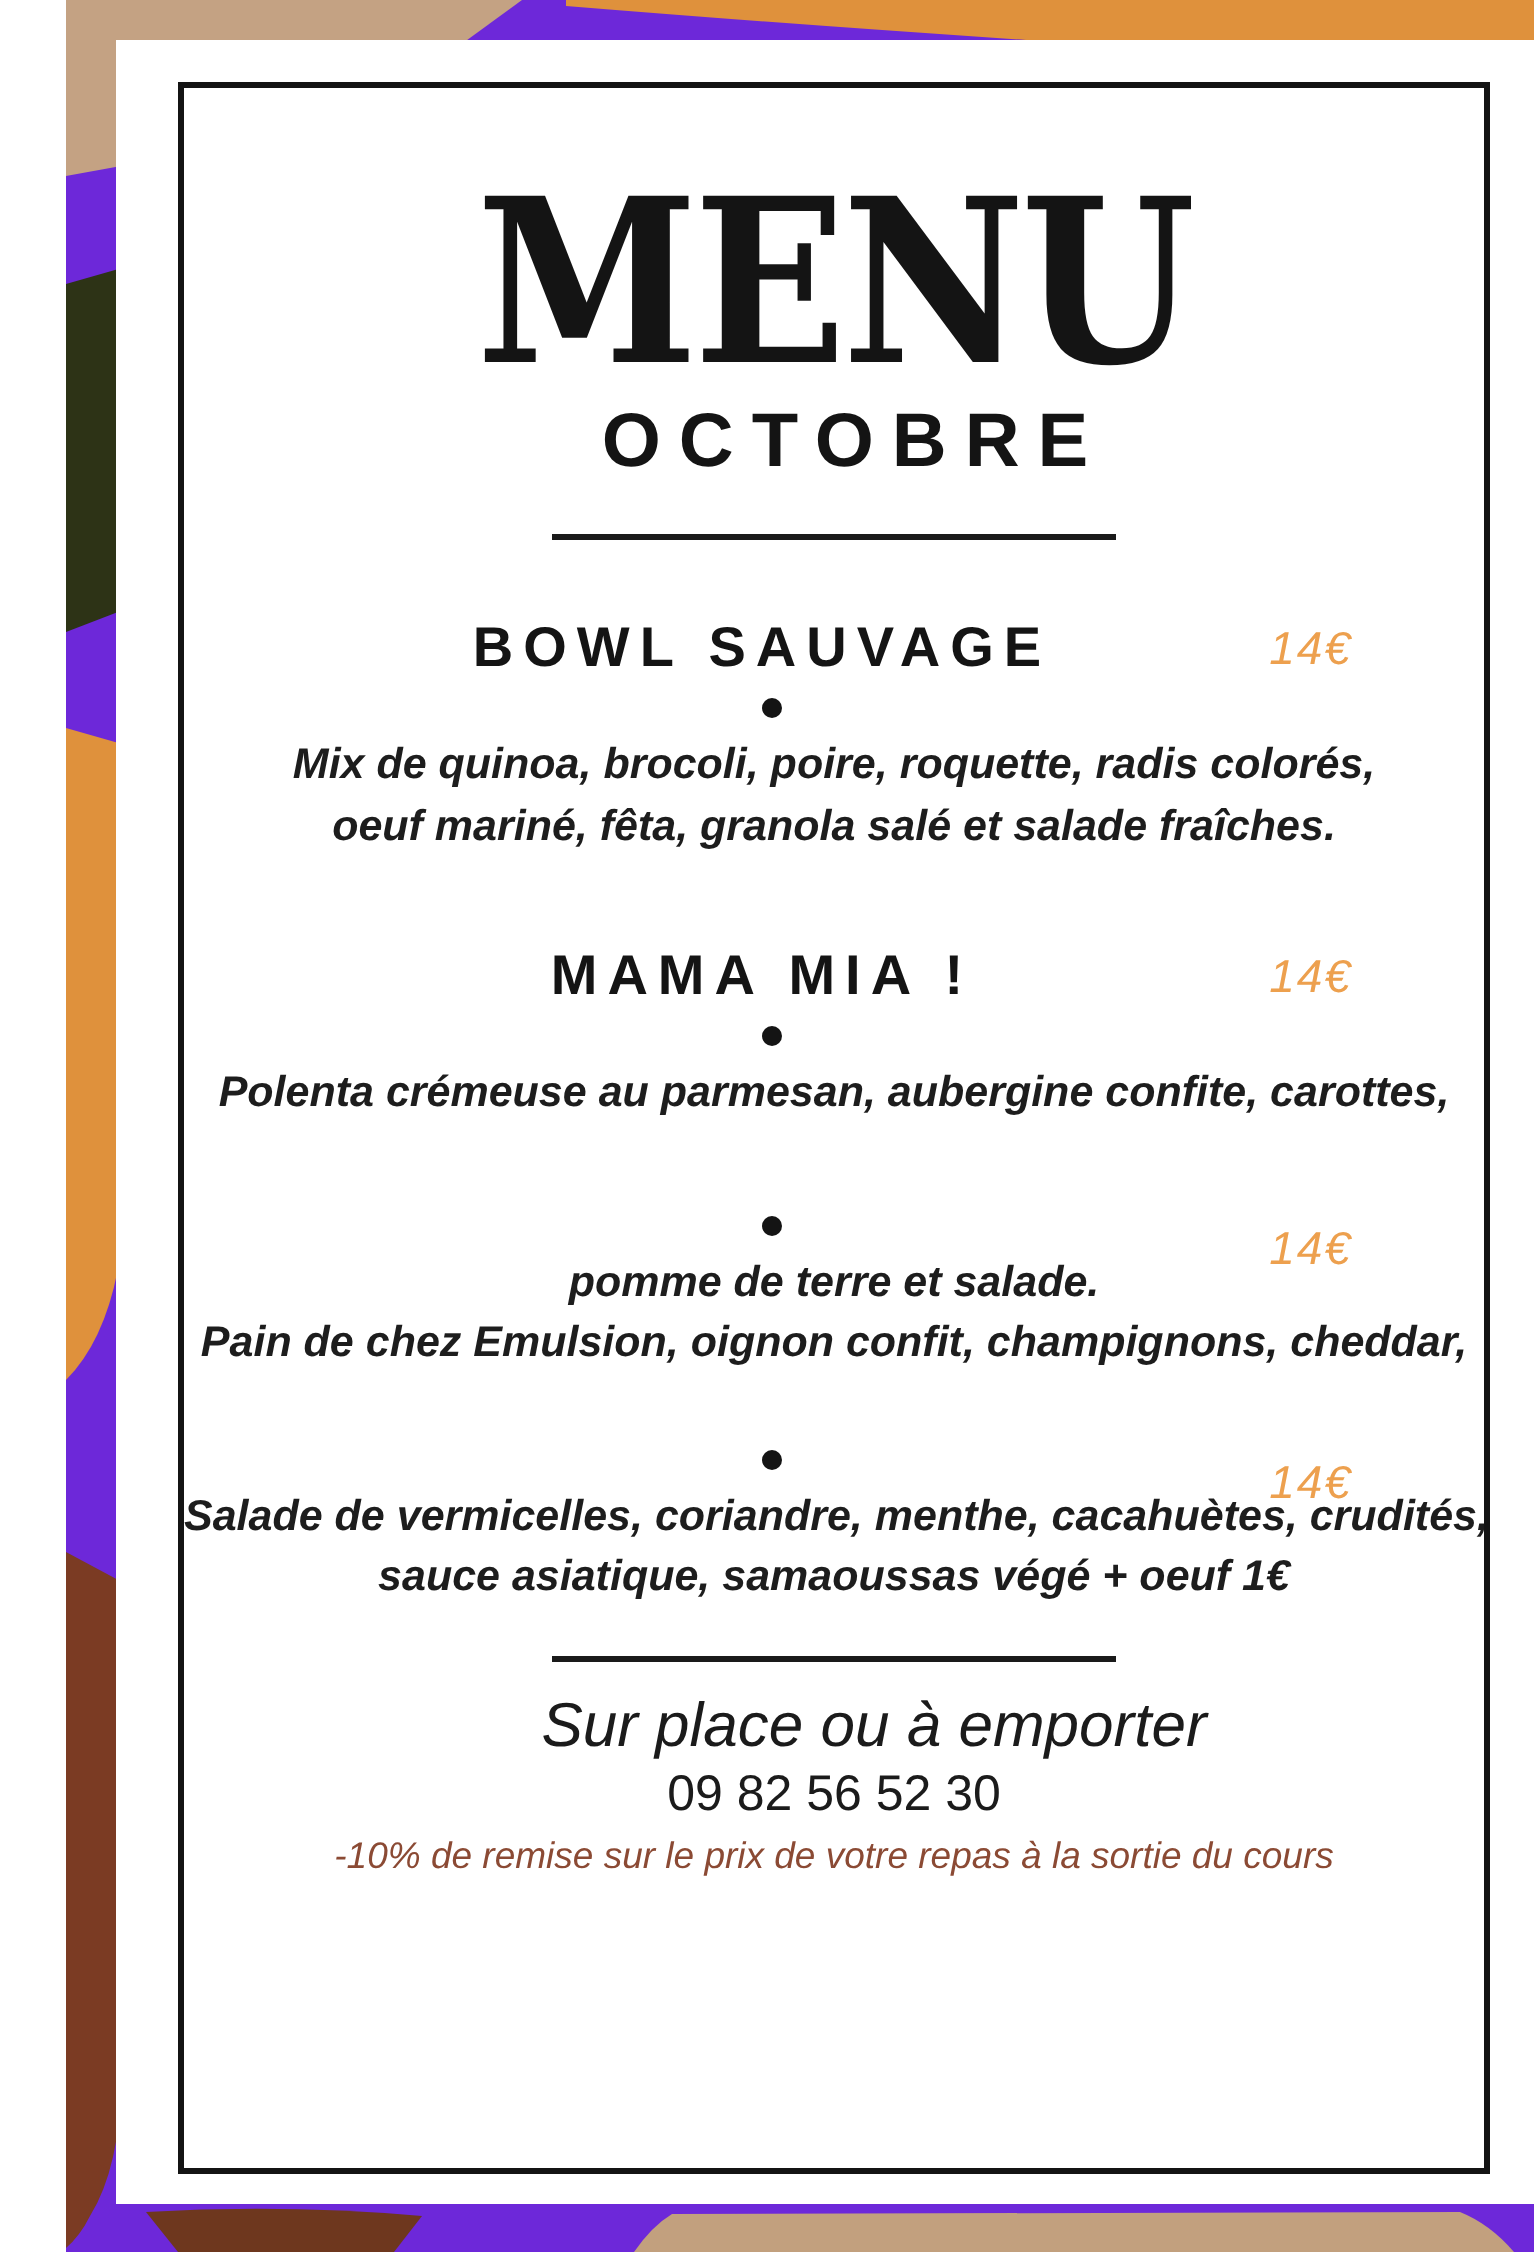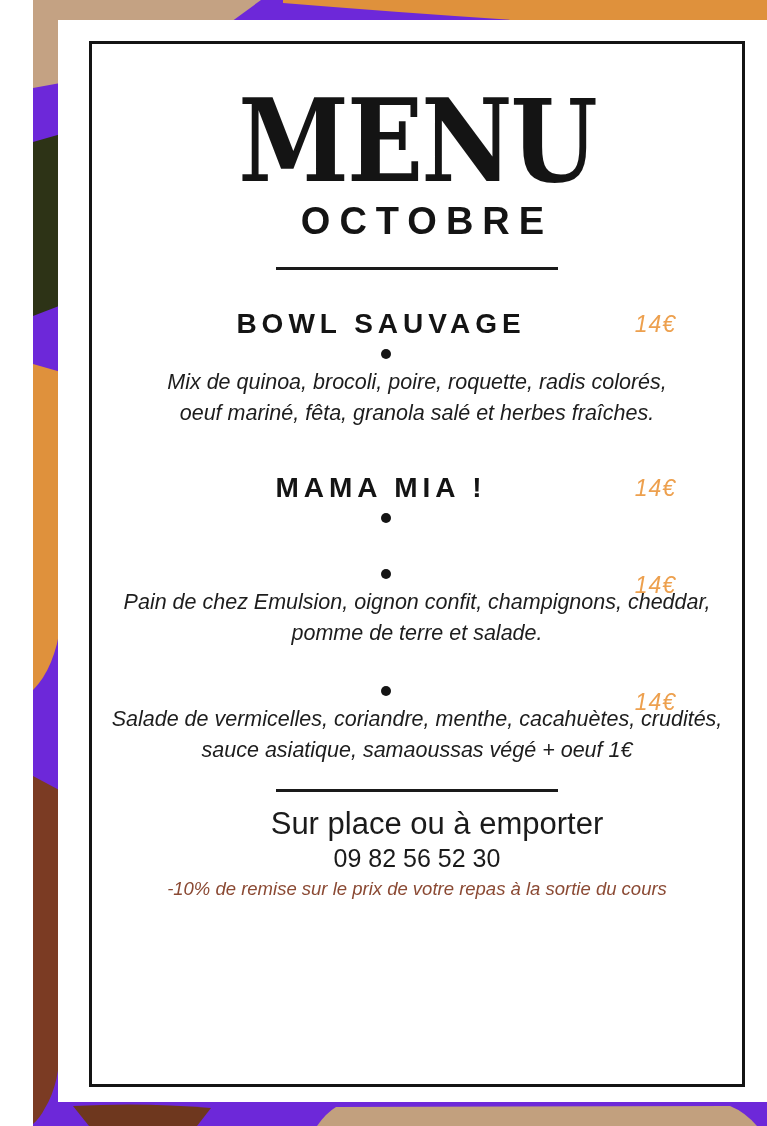--- a/index.html
+++ b/index.html
@@ -26,23 +26,23 @@
   .section.s3{margin-top:46px;}
   .section.s4{margin-top:38px;}
   .dish-row{position:relative;padding-right:72px;}
   .dish-name{display:inline-block;font-size:28px;font-weight:700;letter-spacing:5px;white-space:nowrap;}
   .price{
     position:absolute;right:66px;top:3px;font-size:23px;font-style:italic;
     color:#EDA04E;letter-spacing:1px;
   }
   .dot-wrap{padding-right:62px;}
   .dot{width:10px;height:10px;background:#141414;border-radius:50%;margin:9px auto 0;}
-  .desc{margin-top:8px;font-size:21.5px;font-style:italic;line-height:1.42;color:#1d1d1d;}
+  .desc{margin-top:8px;font-size:21.5px;font-style:italic;line-height:1.42;color:#1d1d1d;font-weight:bold;}
   .desc div{white-space:nowrap;}
-  .service{margin-top:14px;font-size:31px;color:#1b1b1b;padding-left:40px;}
+  .service{margin-top:14px;font-size:31px;font-style:italic;color:#1b1b1b;padding-left:40px;}
   .phone{margin-top:2px;font-size:25px;color:#1b1b1b;}
   .promo{margin-top:5px;font-size:18.5px;font-style:italic;color:#8B4A34;}
 </style>
 </head>
 <body>
 
 <div class="stage">
 
   <svg class="bg" viewBox="0 0 767 1126" aria-hidden="true">
 
@@ -79,46 +79,47 @@
       <div class="section s1">
         <div class="dish-row">
           <span class="dish-name">BOWL SAUVAGE</span>
           <span class="price">14€</span>
         </div>
         <div class="dot-wrap">
             <div class="dot"></div>
           </div>
         <div class="desc">
           <div>Mix de quinoa, brocoli, poire, roquette, radis colorés,</div>
-          <div>oeuf mariné, fêta, granola salé et herbes fraîches.</div>
+          <div>oeuf mariné, fêta, granola salé et salade fraîches.</div>
         </div>
       </div>
 
       <div class="section s2">
         <div class="dish-row">
           <span class="dish-name">MAMA MIA !</span>
           <span class="price">14€</span>
         </div>
         <div class="dot-wrap">
             <div class="dot"></div>
           </div>
         <div class="desc">
+          <div>Polenta crémeuse au parmesan, aubergine confite, carottes,</div>
         </div>
       </div>
 
       <div class="section s3">
         <div class="dish-row">
           <span class="price">14€</span>
         </div>
         <div class="dot-wrap">
             <div class="dot"></div>
           </div>
         <div class="desc">
+          <div>pomme de terre et salade.</div>
           <div>Pain de chez Emulsion, oignon confit, champignons, cheddar,</div>
-          <div>pomme de terre et salade.</div>
         </div>
       </div>
 
       <div class="section s4">
         <div class="dish-row">
           <span class="price">14€</span>
         </div>
         <div class="dot-wrap">
             <div class="dot"></div>
           </div>

